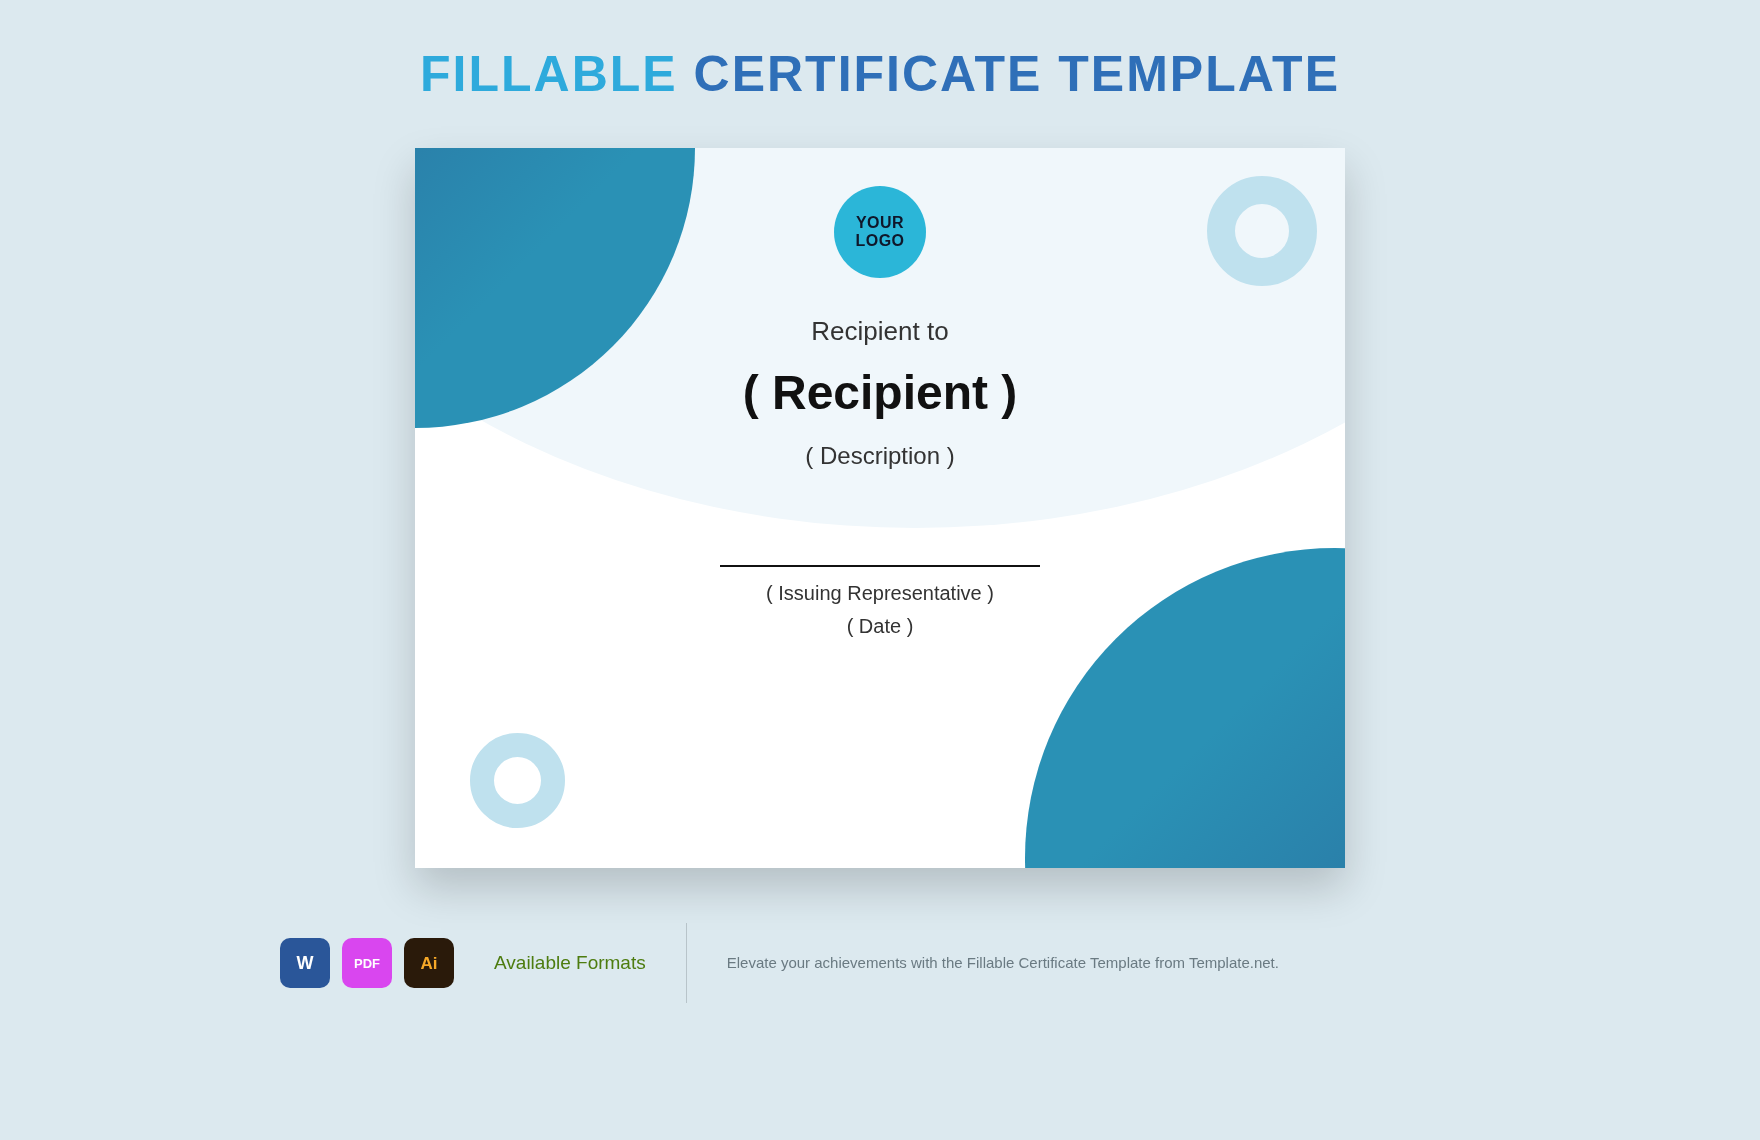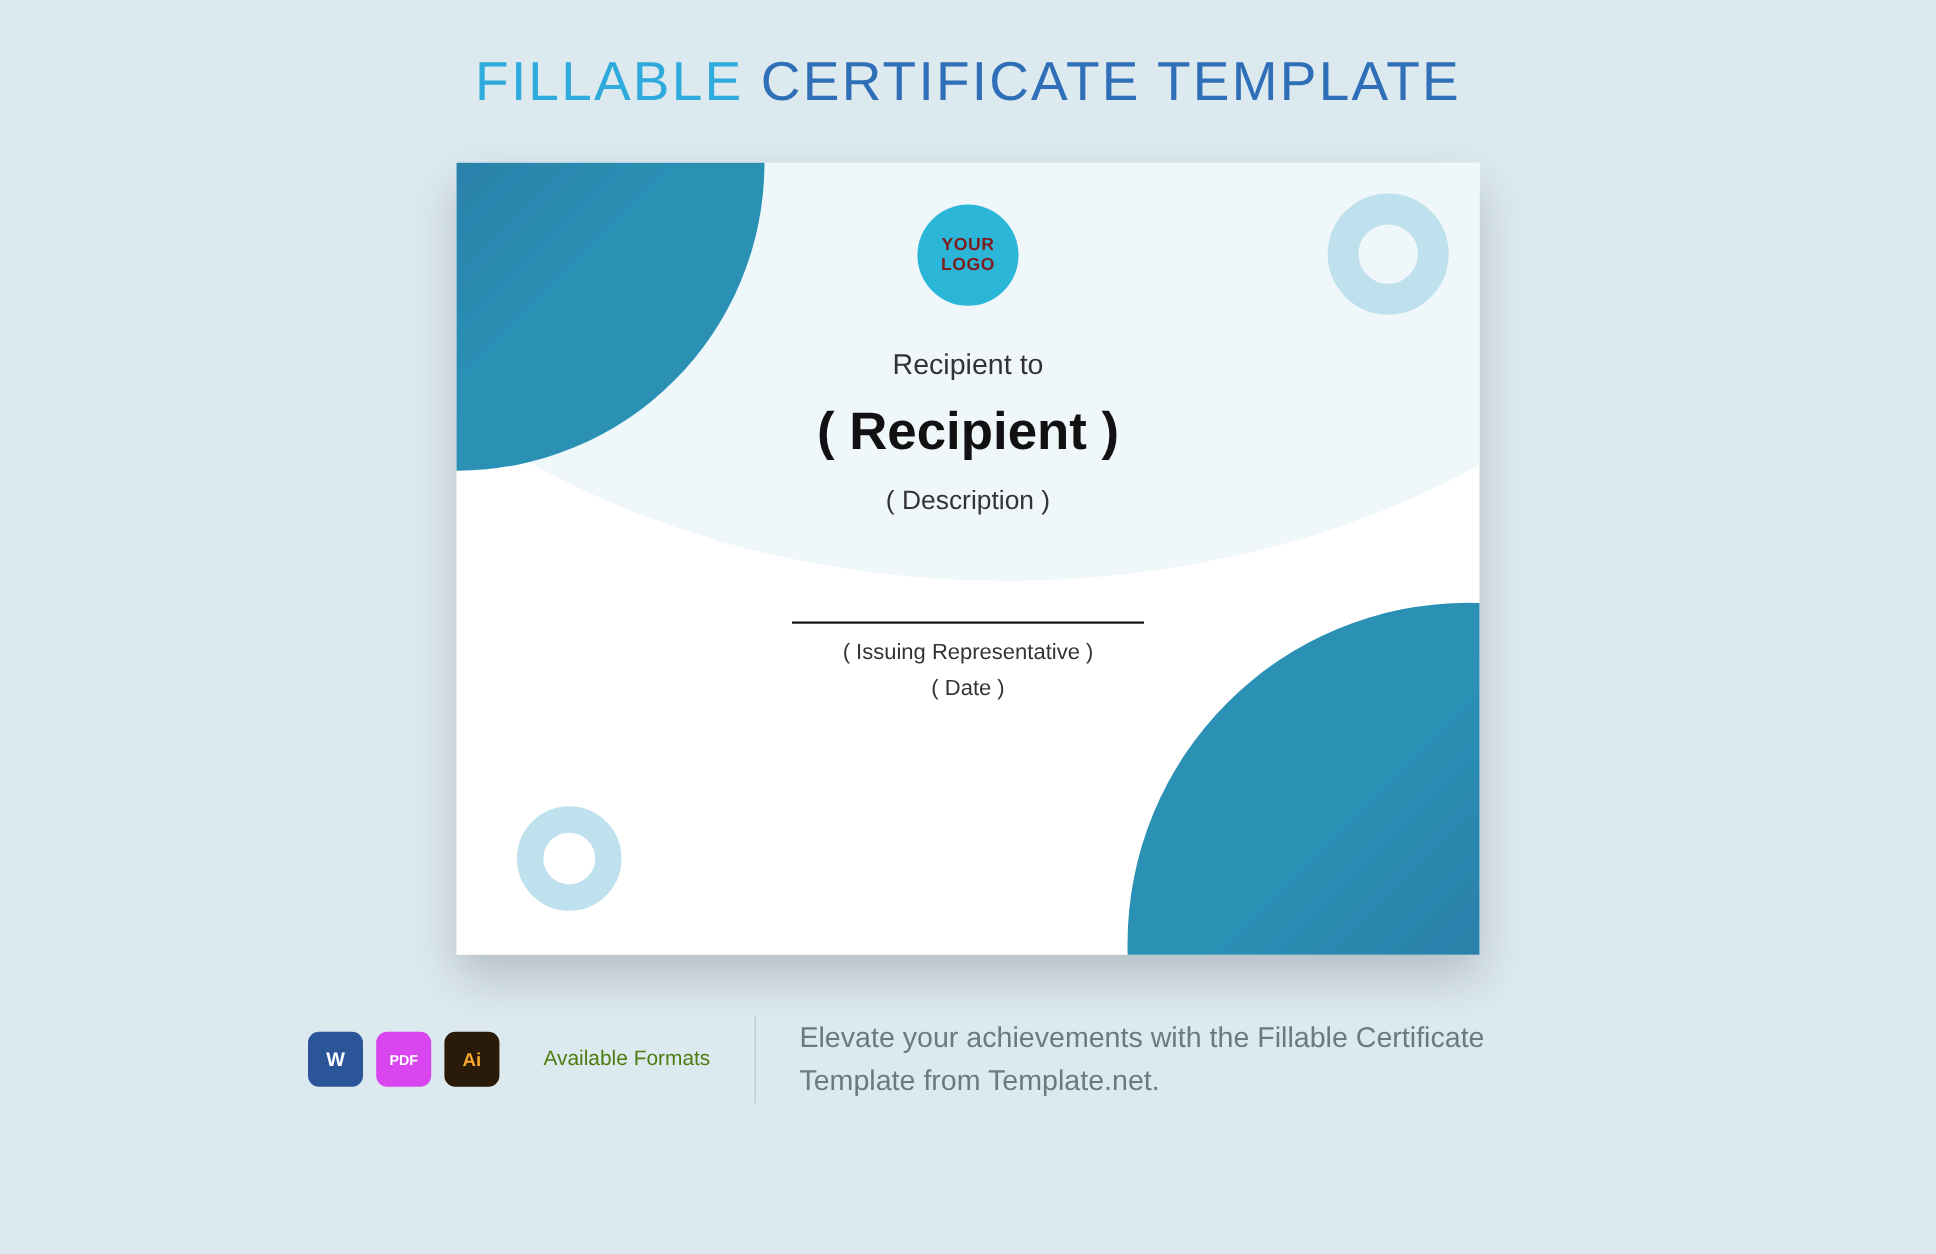--- a/index.html
+++ b/index.html
@@ -9,21 +9,21 @@
     background: #dce9ef;
     font-family: -apple-system, BlinkMacSystemFont, "Segoe UI", Arial, sans-serif;
     display: flex;
     flex-direction: column;
     align-items: center;
     overflow: hidden;
   }
   .page-title {
     margin-top: 45px;
     font-size: 50px;
-    font-weight: 400;
+    font-weight: 700;
     letter-spacing: 2px;
     text-align: left;
   }
   .page-title .t1 { color: #2eaadc; }
   .page-title .t2 { color: #2f6fb8; }
   .cert-card {
     position: relative;
     margin-top: 45px;
     width: 930px;
     height: 720px;
@@ -76,21 +76,21 @@
     height: 100%;
     display: flex;
     flex-direction: column;
     align-items: center;
     padding-top: 38px;
   }
   .logo-circle {
     width: 92px; height: 92px;
     border-radius: 50%;
     background: #2bb6d8;
-    color: #7f1d1d;
+    color: #0f172a;
     display: flex;
     flex-direction: column;
     align-items: center;
     justify-content: center;
     font-size: 16px;
     font-weight: 600;
     line-height: 1.1;
     letter-spacing: 0.5px;
   }
   .cert-title {
@@ -160,21 +160,21 @@
   .formats-label {
     font-size: 19px;
     color: #4d7c0f;
   }
   .divider {
     width: 1px;
     height: 80px;
     background: #b8c4ca;
   }
   .tagline {
-    font-size: 26px;
+    font-size: 15px;
     line-height: 1.5;
     color: #6a7a82;
     max-width: 640px;
   }
 </style>
 </head>
 <body>
 
 <div class="page-title">
   <span class="t1">FILLABLE</span>

